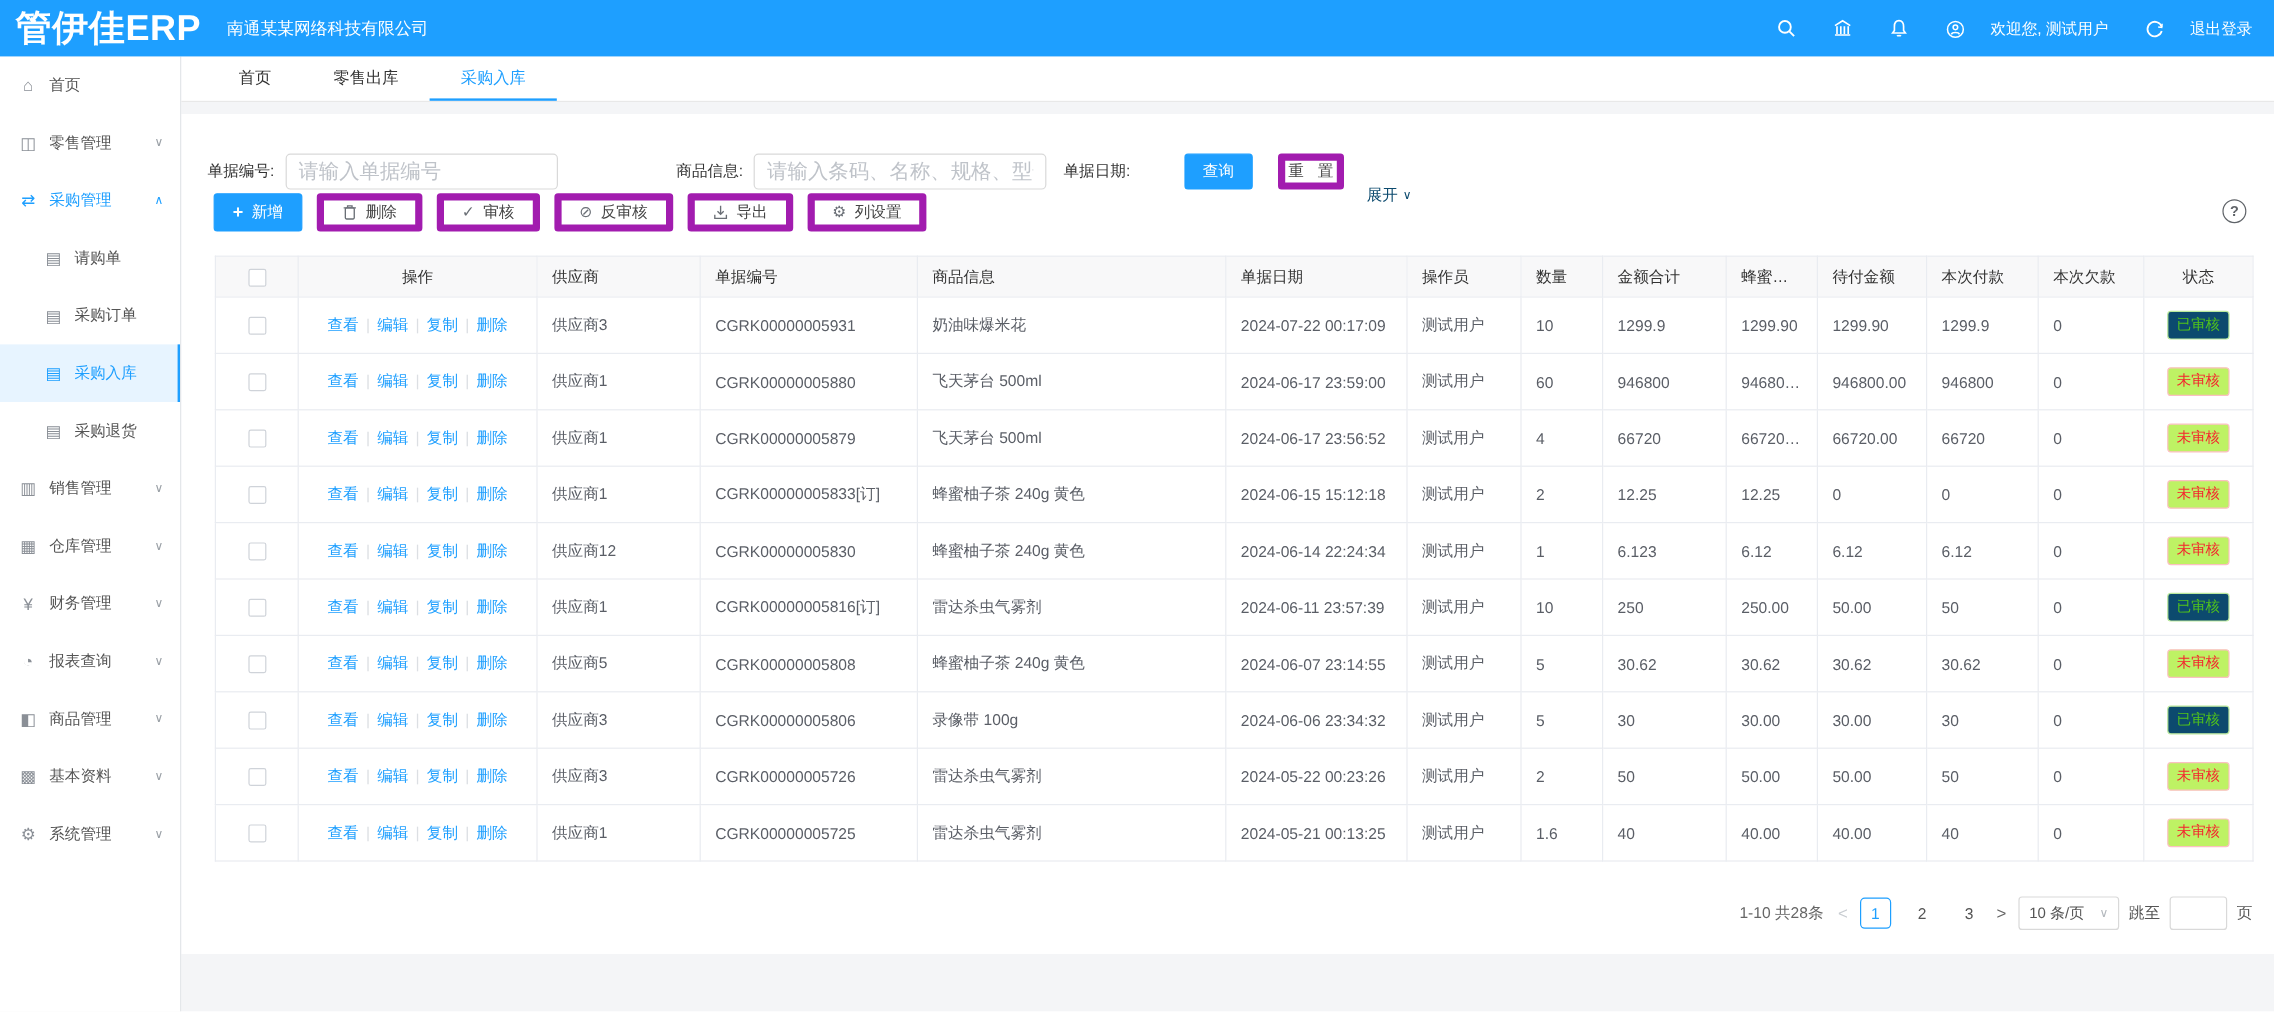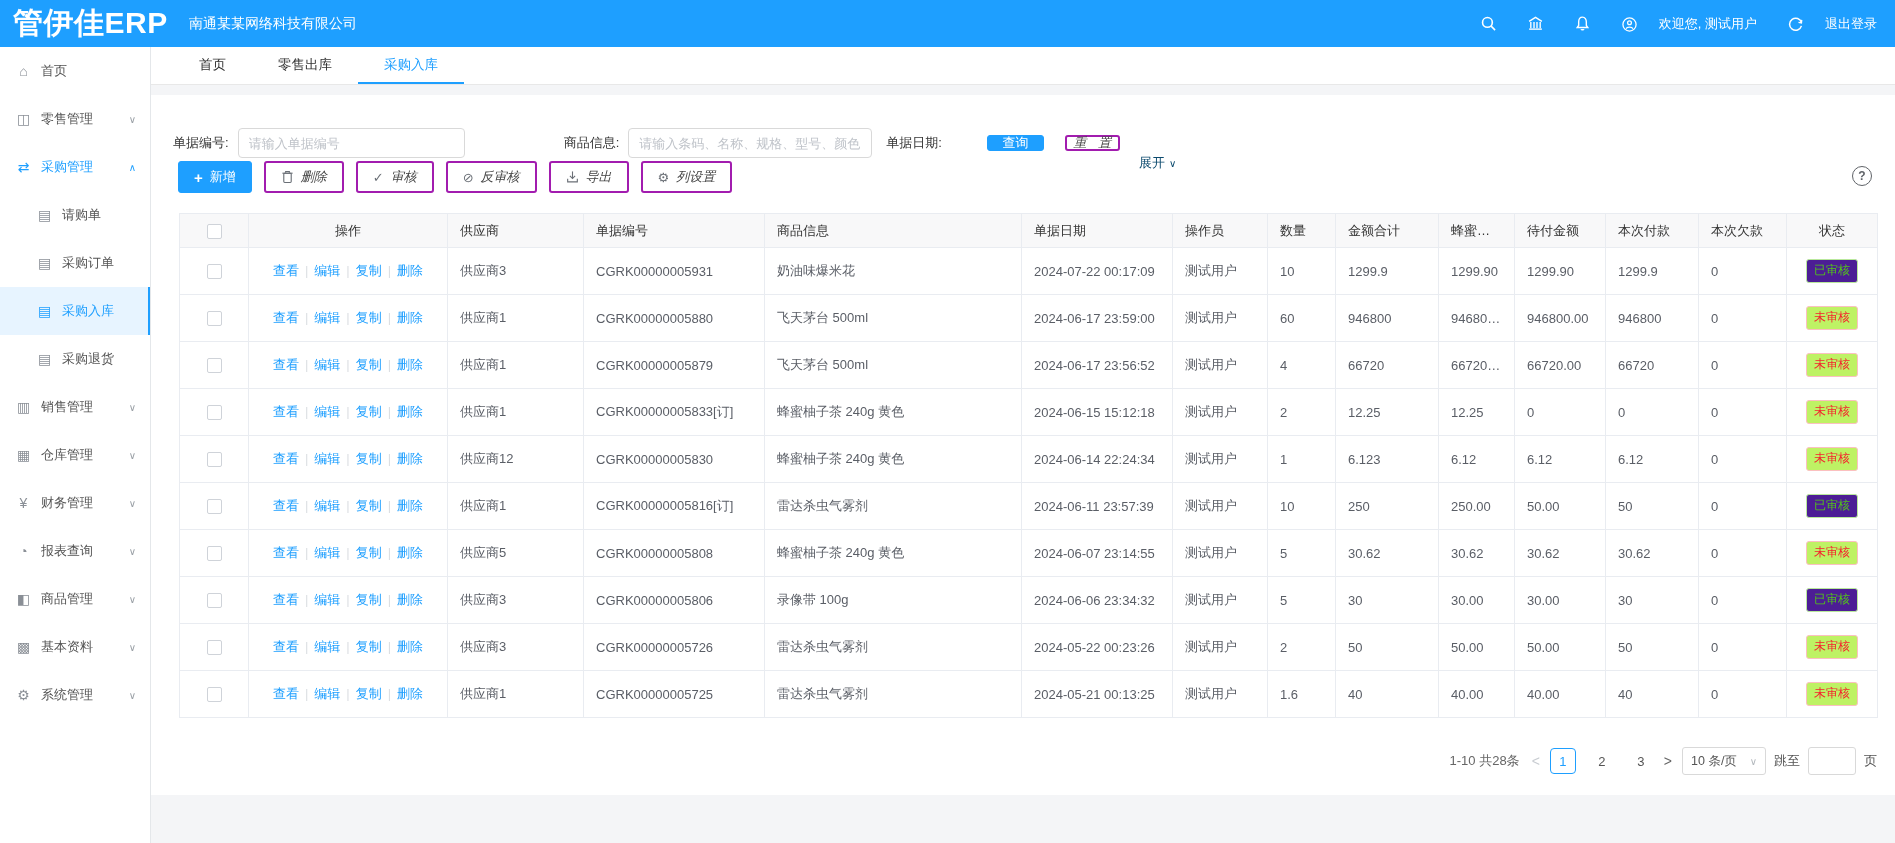--- a/index.html
+++ b/index.html
@@ -31,30 +31,30 @@
   .tabstrip { position:absolute; top:47px; left:151px; right:0; height:38px; background:#fff; border-bottom:1px solid #e8e8e8; display:flex; align-items:stretch; padding-left:22px; z-index:3; }
   .tab { padding:0 26px; display:flex; align-items:center; font-size:13.5px; color:#333; cursor:pointer; border-bottom:2px solid transparent; }
   .tab.active { color:#1e9fff; border-bottom-color:#1e9fff; }
 
   
   .panel { position:absolute; top:95px; left:151px; width:1744px; height:700px; background:#fff; }
 
   
   .filter-row { position:absolute; top:19px; left:22px; display:flex; align-items:center; font-size:13px; color:#333; white-space:nowrap; }
   .f-label { margin-right:9px; }
-  .f-input { height:30px; border:1px solid #d9d9d9; border-radius:4px; padding:0 10px; font-size:13px; color:#333; font-family:inherit; outline:none; background:#fff; }
+  .f-input { height:30px; border:1px solid #d9d9d9; border-radius:4px; padding:0 10px; font-size:17px; color:#333; font-family:inherit; outline:none; background:#fff; }
   .f-input::placeholder { color:#bfc3c9; }
   .in-billno { width:227px; }
   .in-product { width:244px; margin-right:14px; }
   .gap-lg { margin-left:99px; }
   .daterange { width:227px; height:30px; border:1px solid #d9d9d9; border-radius:4px; display:flex; align-items:center; justify-content:space-evenly; color:#333; font-size:13px; }
   .daterange .tilde { color:#999; }
-  .btn { height:16px; border-radius:3px; font-size:13px; display:inline-flex; align-items:center; justify-content:center; cursor:pointer; font-family:inherit; }
+  .btn { height:30px; border-radius:3px; font-size:13px; display:inline-flex; align-items:center; justify-content:center; cursor:pointer; font-family:inherit; }
   .btn-primary { background:#1e9fff; color:#fff; border:1px solid #1e9fff; }
-  .btn-plain { background:#fff; color:#444; border:2px solid #a21caf;font-style:italic; }
+  .btn-plain { background:#fff; color:#444; border:6px solid #a21caf; }
   .btn-search { width:57px; margin-left:36px; }
   .btn-reset { width:55px; margin-left:21px; letter-spacing:4px; padding-left:4px; }
   .expand-link { color:#0c4a6e; margin-left:19px; cursor:pointer; display:inline-flex; align-items:center; gap:4px;margin-top:40px; }
   .expand-link .chev { font-size:10px; }
 
   
   .toolbar { position:absolute; top:66px; left:27px; display:flex; gap:12px; }
   .tbtn { height:32px; padding:0 15px; gap:7px; }
   .tbtn .ico { color:#6a6f76; font-size:13px; display:inline-flex; align-items:center; }
   .tbtn.btn-primary .ico { color:#fff; font-size:15px; font-weight:bold; }
@@ -67,21 +67,21 @@
   th, td { border:1px solid #e9ecf1; padding:0 12px; overflow:hidden; white-space:nowrap; text-overflow:ellipsis; text-align:left; }
   thead th { height:34px; background:#f8f8f9; color:#333; font-weight:normal; }
   tbody td { height:47px; }
   th.col-ck, td.col-ck { text-align:center; padding:0; }
   th.col-action, td.col-action { text-align:center; }
   th.col-status, td.col-status { text-align:center; }
   .checkbox { width:15px; height:15px; border:1px solid #cfd3d9; border-radius:2px; background:#fff; display:inline-block; vertical-align:middle; cursor:pointer; }
   .alink { color:#1e9fff; cursor:pointer; text-decoration:none; }
   .sep { color:#dcdfe3; margin:0 6px; }
   .badge { display:inline-block; padding:3px 7px; border-radius:3px; font-size:12px; line-height:1.3; }
-  .badge-green { color:#52c41a; background:#4c1d95; border:1px solid #b9e89c;text-align:right; }
+  .badge-green { color:#52c41a; background:#0c4a6e; border:1px solid #b9e89c;text-align:right; }
   .badge-red { color:#f5222d; background:#bef264; border:1px solid #fbc0c0; }
 
   
   .pagination { position:absolute; top:652px; right:18px; display:flex; align-items:center; gap:8px; font-size:13px; color:#555; }
   .pg-summary { color:#666; margin-right:2px; }
   .pg-arrow { font-size:14px; cursor:pointer; color:#666; padding:0 2px; }
   .pg-arrow.disabled { color:#c8ccd1; cursor:default; }
   .page-nums { display:flex; align-items:center; gap:13px; }
   .page-num { min-width:26px; height:26px; display:inline-flex; align-items:center; justify-content:center; cursor:pointer; color:#555; border-radius:4px; }
   .page-num.current { border:1px solid #1e9fff; color:#1e9fff; background:#fff; }

